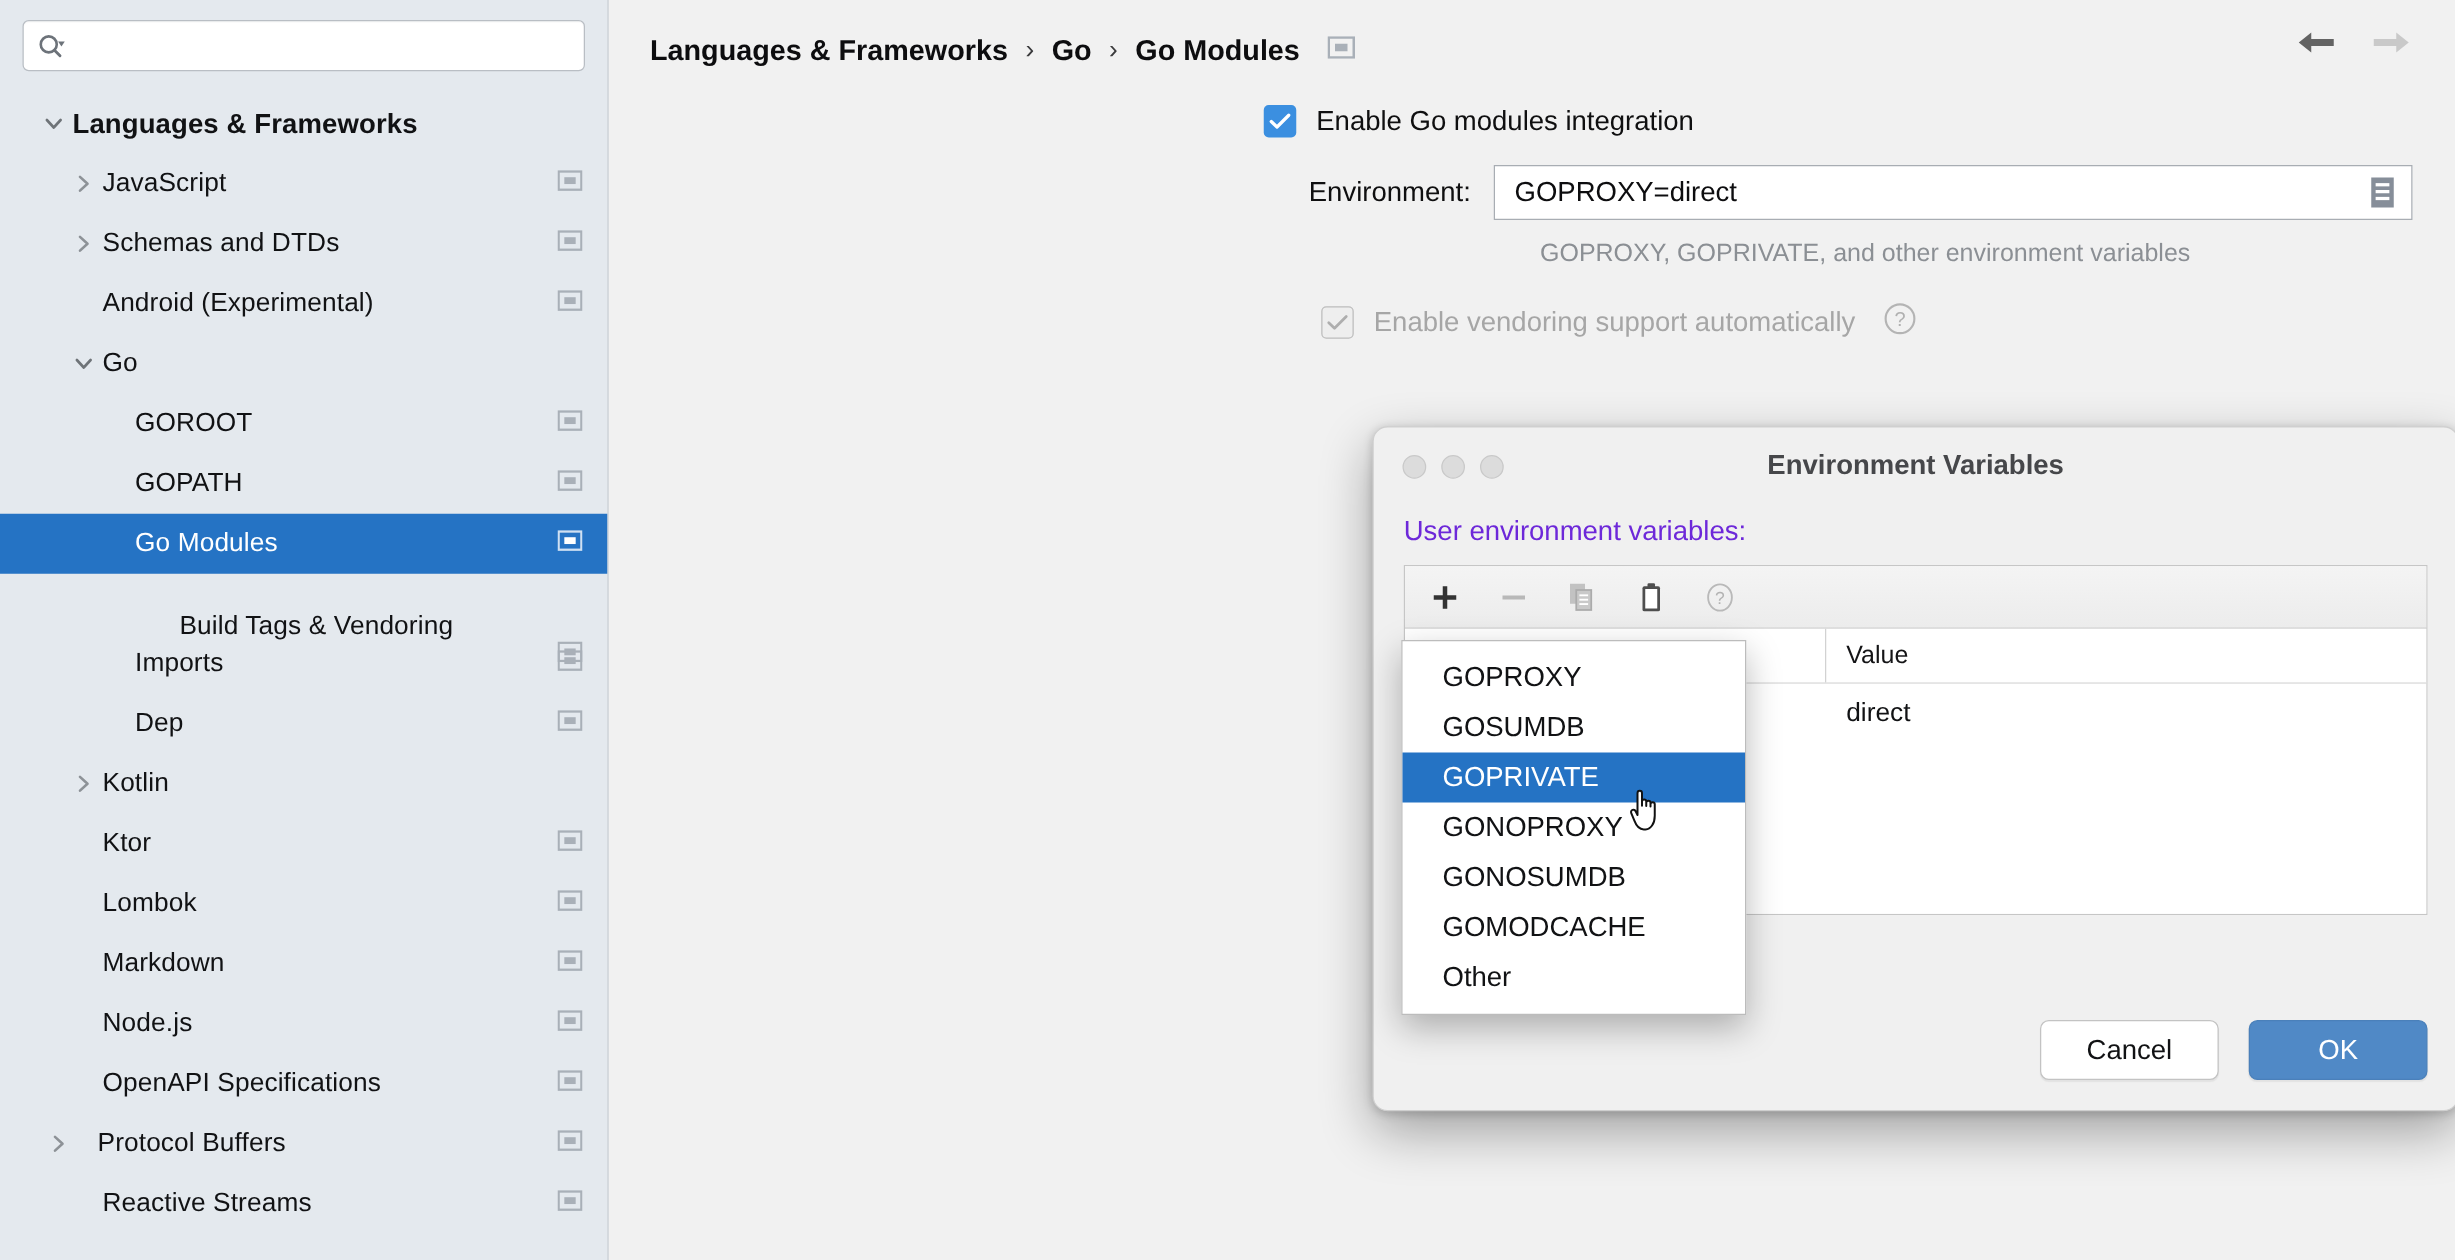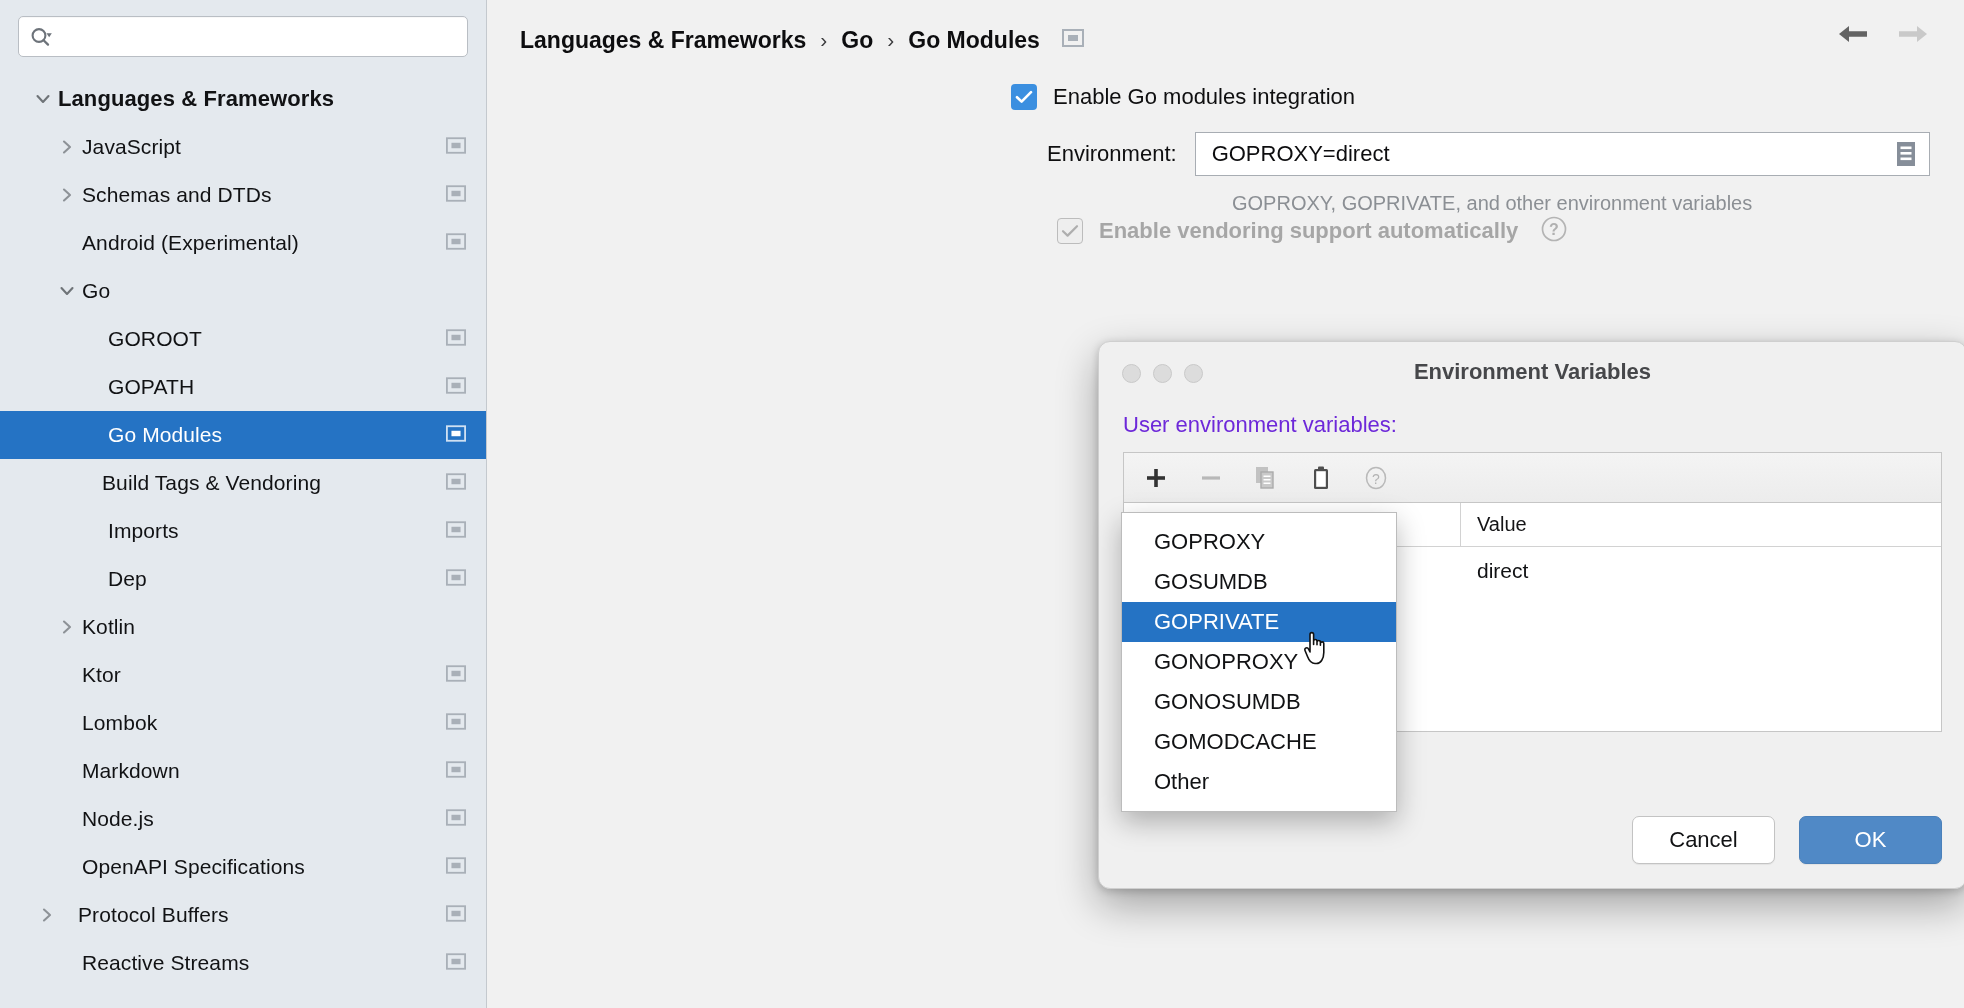--- a/index.html
+++ b/index.html
@@ -133,21 +133,21 @@
     font-family: "Liberation Sans", sans-serif;
   }
   .env-browse {
     width: 46px; height: 42px; flex: none;
     display: flex; align-items: center; justify-content: center;
     cursor: pointer;
   }
   .r-hint { margin-top: 16px; padding-left: 745px; }
   .hint-text { font-size: 20px; color: #8b8f94; }
 
-  .r-vendor { padding-left: 570px; align-items: center; font-weight: bold; }
+  .r-vendor { margin-top: 26px; padding-left: 570px; align-items: center; }
   .help-icon { margin-left: 22px; display:block; cursor: pointer; }
 
   
   .dialog {
     position: absolute;
     left: 611px; top: 341px;
     width: 869px; height: 548px;
     background: #f0f0f0;
     border-radius: 12px;
     box-shadow: 0 16px 42px rgba(0,0,0,0.33), 0 2px 8px rgba(0,0,0,0.18);
@@ -351,21 +351,21 @@
             </svg></span>
         </div>
         <div class="tree-row selected" style="padding-left: 78px;">
           <span class="chev"></span>
           <span class="tree-label">Go Modules</span>
           <span class="tree-gear"><svg width="20" height="17" viewBox="0 0 22 18">
               <rect x="1" y="1" width="20" height="16" fill="none" stroke="#cfe0f2" stroke-width="2"></rect>
               <rect x="6" y="6" width="10" height="6" fill="#ffffff"></rect>
             </svg></span>
         </div>
-        <div class="tree-row" style="padding-left: 72px;">
+        <div class="tree-row" style="padding-left: 40px; flex-direction: column;">
           <span class="chev"></span>
           <span class="tree-label">Build Tags &amp; Vendoring</span>
           <span class="tree-gear"><svg width="20" height="17" viewBox="0 0 22 18">
               <rect x="1" y="1" width="20" height="16" fill="none" stroke="#a9b0b8" stroke-width="2"></rect>
               <rect x="6" y="6" width="10" height="6" fill="#a9b0b8"></rect>
             </svg></span>
         </div>
         <div class="tree-row" style="padding-left: 78px;">
           <span class="chev"></span>
           <span class="tree-label">Imports</span>

